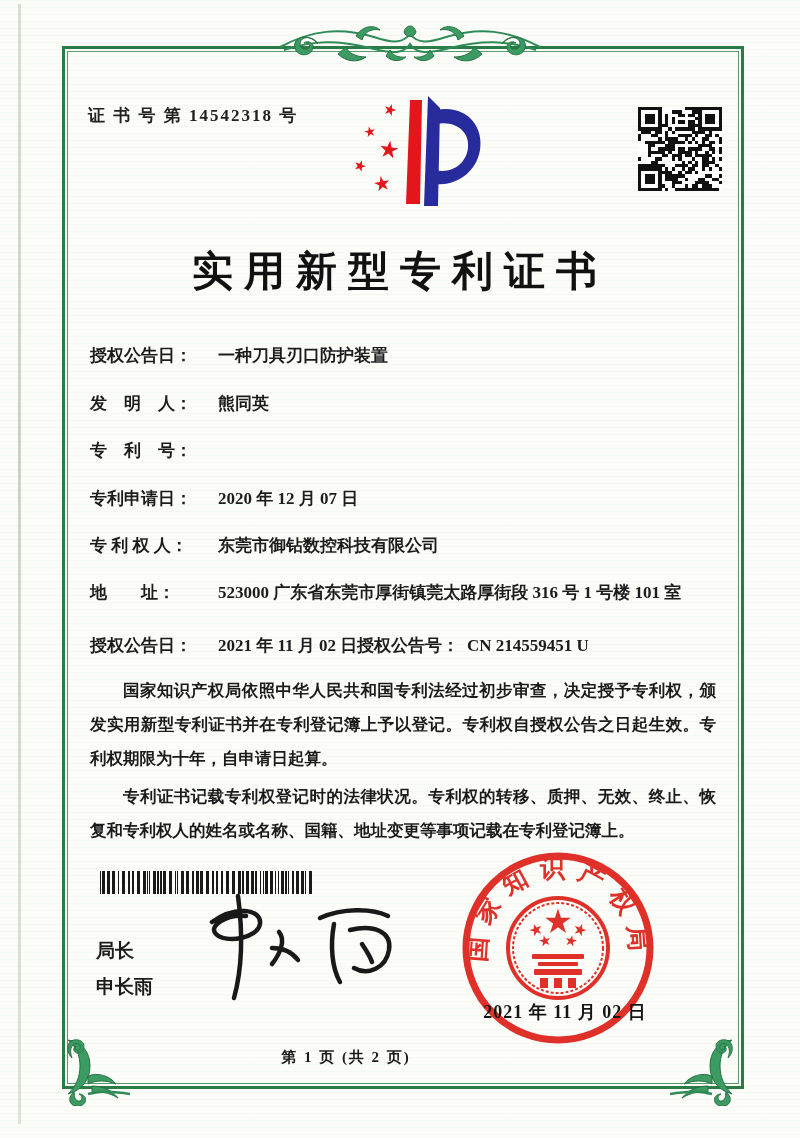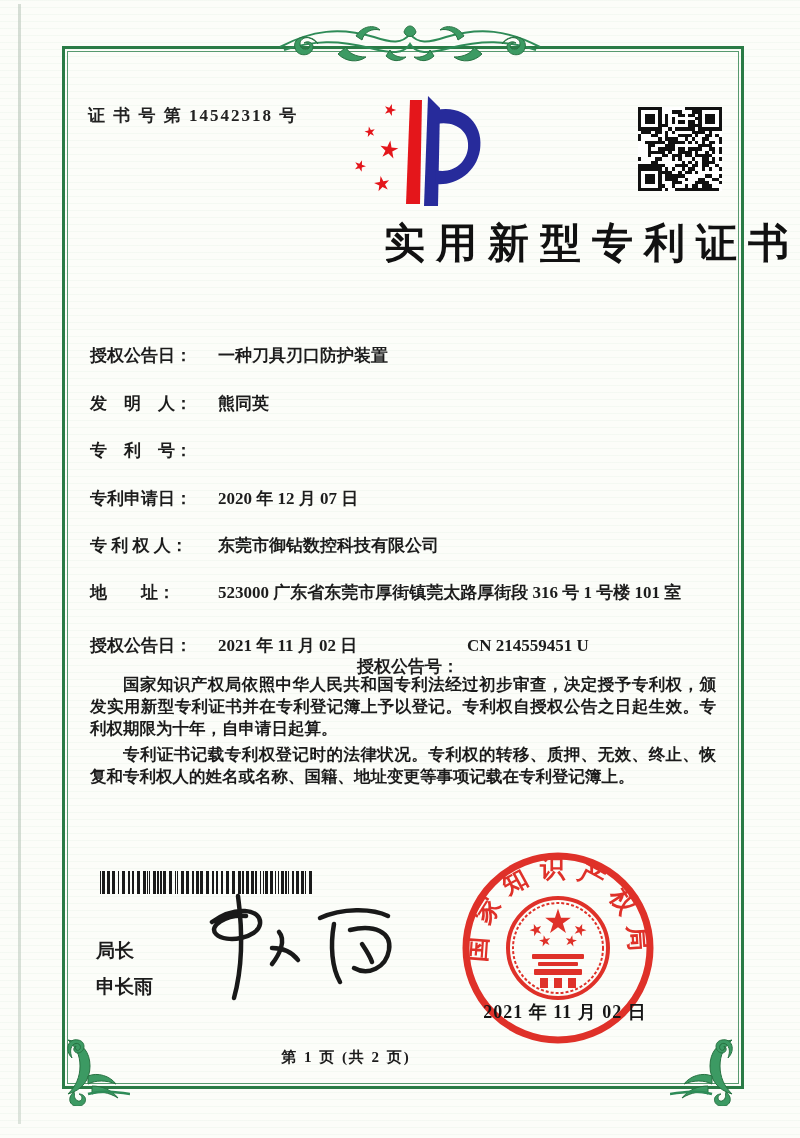--- a/index.html
+++ b/index.html
@@ -33,34 +33,34 @@
   .ornament-top{position:absolute;left:278px;top:14px;width:264px;height:60px;}
   .ornament-bl{position:absolute;left:58px;top:1032px;width:72px;height:74px;}
   .ornament-br{position:absolute;left:670px;top:1032px;width:72px;height:74px;transform:scaleX(-1);}
   .cert-no{
     position:absolute;left:88px;top:104px;
     font-size:17px;font-weight:bold;letter-spacing:2px;color:#222;
   }
   .logo{position:absolute;left:344px;top:92px;width:140px;height:118px;}
   .qr{position:absolute;left:638px;top:107px;width:84px;height:84px;background:#fff;}
   .title{
-    position:absolute;left:0;top:216px;width:800px;text-align:right;
+    position:absolute;left:0;top:244px;width:800px;text-align:center;
     font-size:41px;font-weight:bold;letter-spacing:11px;color:#111;
   }
   .fields{position:absolute;left:90px;top:340px;width:626px;}
   .field-row{position:absolute;left:0;display:flex;font-size:17px;font-weight:600;line-height:25px;}
   .field-label{flex:0 0 128px;white-space:pre;}
   .field-value{flex:1 1 auto;}
   .row-1{top:3px}.row-2{top:51px}.row-3{top:98px}.row-4{top:146px}
   .row-5{top:193px}.row-6{top:240px}.row-7{top:293px;width:626px;}
   .grant-no-group{position:absolute;left:267px;top:0;display:flex;}
-  .grant-no-group .field-label{flex:0 0 110px;margin-top:21px;}
+  .grant-no-group .field-label{flex:0 0 110px;}
   .body-text{
     position:absolute;left:90px;top:674px;width:626px;
-    font-size:16.5px;line-height:22px;font-weight:600;color:#1b1b1b;
+    font-size:16.5px;line-height:34px;font-weight:600;color:#1b1b1b;
   }
   .body-text p{margin:0 0 4px 0;text-indent:2em;text-align:justify;}
   .barcode{position:absolute;left:100px;top:871px;width:212px;height:23px;}
   .signer{position:absolute;left:96px;top:933px;font-size:19px;font-weight:bold;line-height:36px;}
   .signature{position:absolute;left:182px;top:886px;width:235px;height:120px;}
   .seal{position:absolute;left:460px;top:850px;width:196px;height:196px;opacity:.92;}
   .seal-date{
     position:absolute;left:465px;top:1000px;width:200px;text-align:center;
     font-size:18px;font-weight:bold;letter-spacing:1px;color:#151515;
   }

